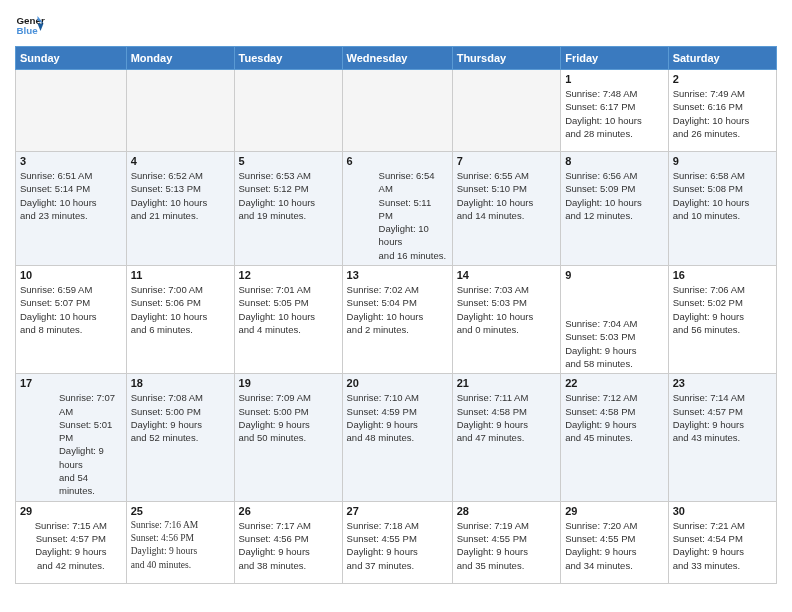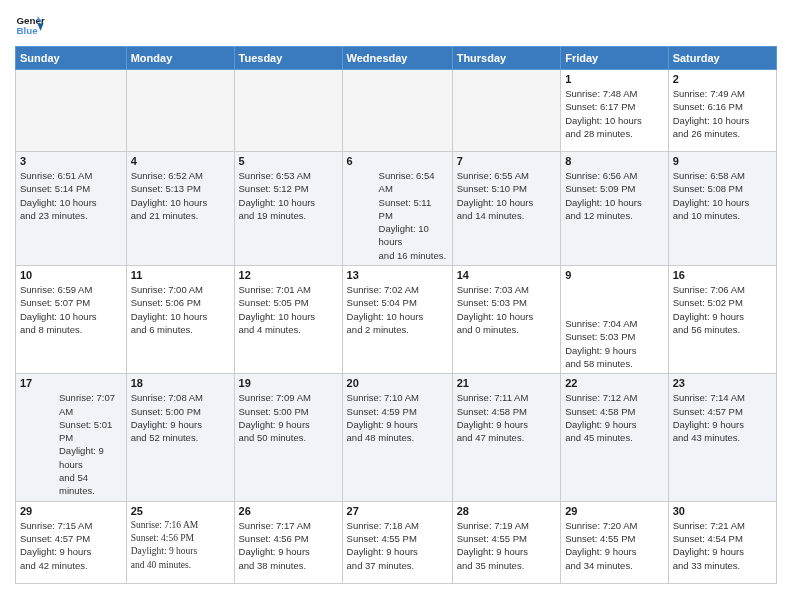--- a/index.html
+++ b/index.html
@@ -283,21 +283,21 @@
             <div class="day-num">23</div>
             <div class="day-info" style="white-space: pre-line;">Sunrise: 7:14 AM
 Sunset: 4:57 PM
 Daylight: 9 hours
 and 43 minutes.</div>
           </td>
         </tr>
         <tr>
           <td>
             <div class="day-num">29</div>
-            <div class="day-info" style="white-space: pre-line;">Sunrise: 7:15 AM
+            <div class="day-info" style="white-space: pre-line; text-align: center;">Sunrise: 7:15 AM
 Sunset: 4:57 PM
 Daylight: 9 hours
 and 42 minutes.</div>
           </td>
           <td>
             <div class="day-num">25</div>
             <div class="day-info" style="white-space: pre-line; font-family: Liberation Serif, serif;">Sunrise: 7:16 AM
 Sunset: 4:56 PM
 Daylight: 9 hours
 and 40 minutes.</div>

